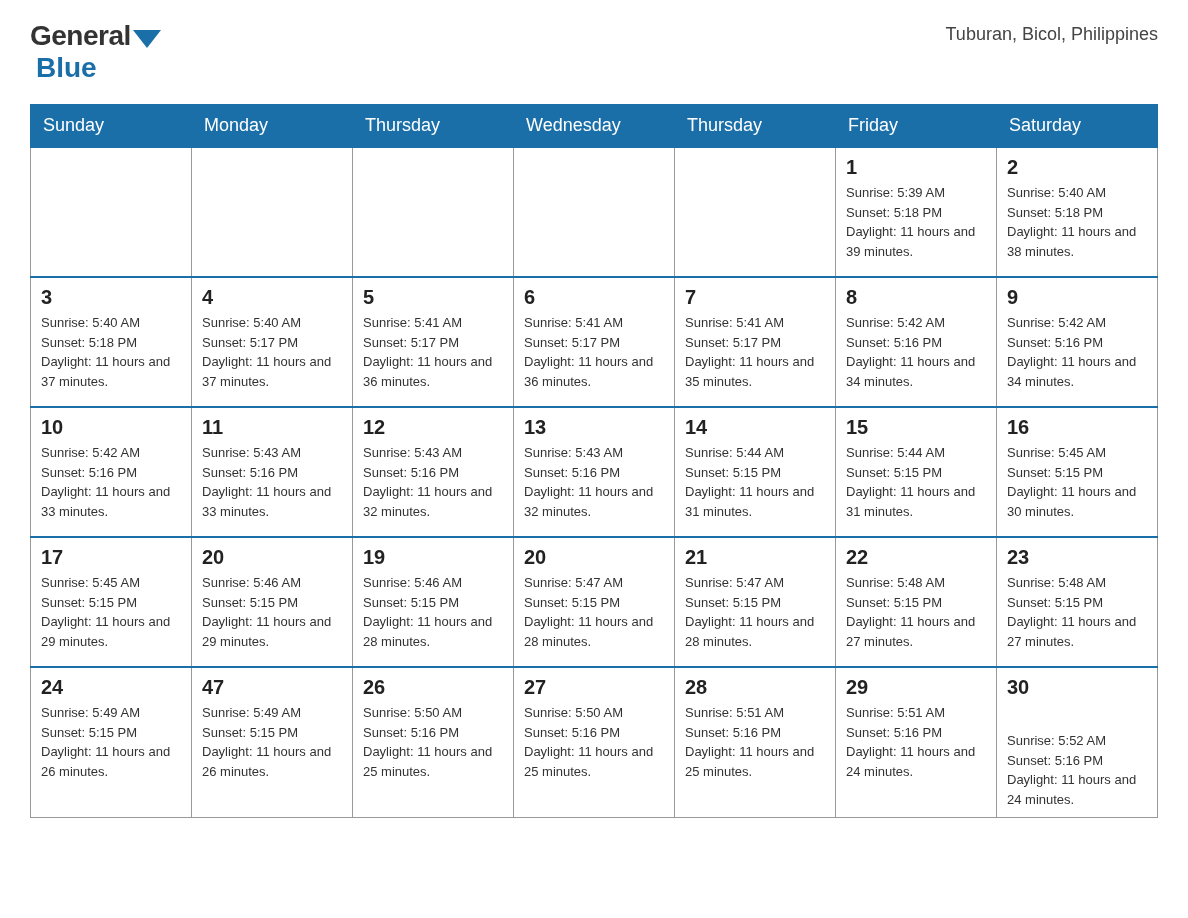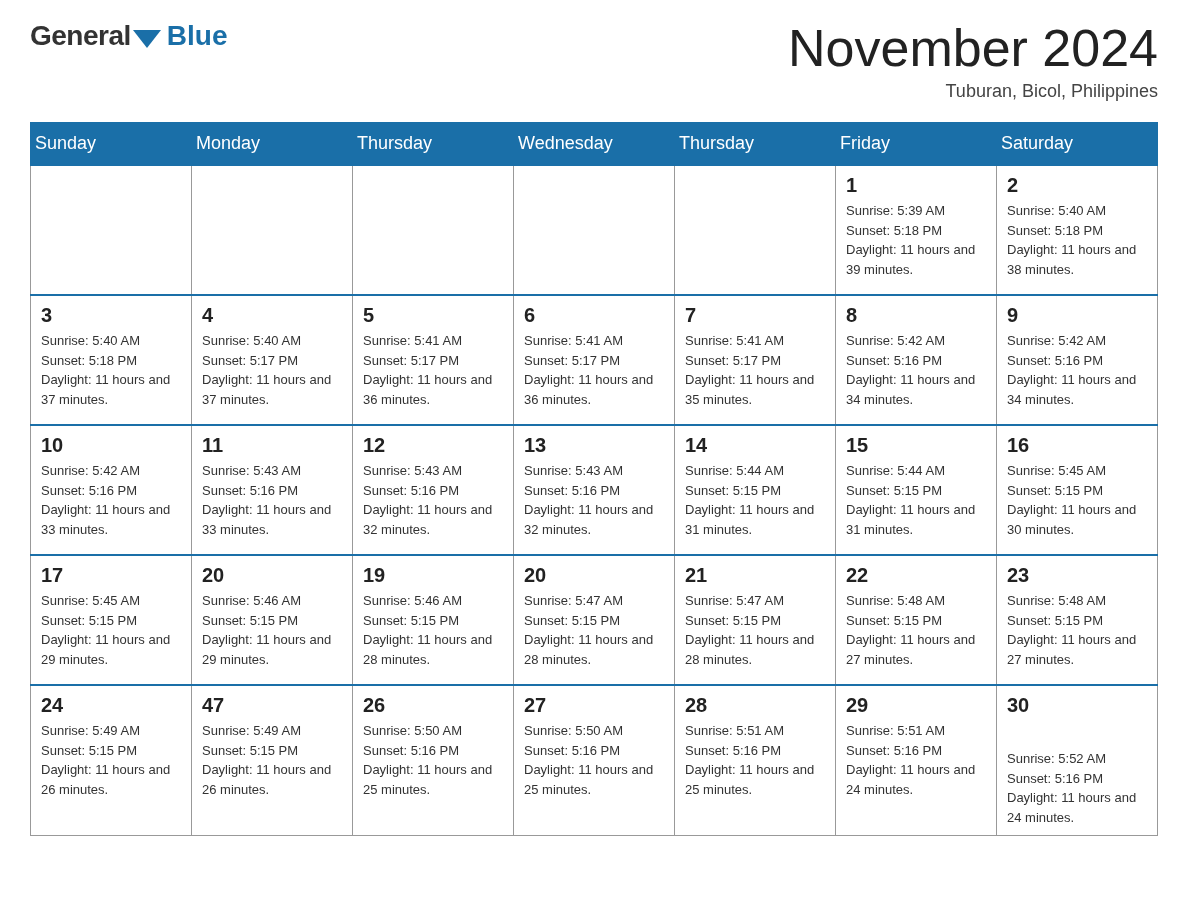--- a/index.html
+++ b/index.html
@@ -11,21 +11,21 @@
       padding: 20px 30px;
     }
     .header {
       display: flex;
       justify-content: space-between;
       align-items: flex-start;
       margin-bottom: 20px;
     }
     .logo {
       display: flex;
-      flex-direction: row;
+      flex-direction: column;
       align-items: flex-start;
     }
     .logo-top {
       display: flex;
       align-items: center;
     }
     .logo-general {
       font-size: 28px;
       font-weight: bold;
       color: #333;
@@ -63,21 +63,21 @@
     .calendar {
       width: 100%;
       border-collapse: collapse;
       border: 1px solid #999;
     }
     .calendar th {
       background-color: #1a6fa8;
       color: #fff;
       font-size: 18px;
       font-weight: normal;
-      padding: 10px 4px;
+      padding: 10px 12px;
       text-align: left;
       border: 1px solid #1a6fa8;
     }
     .calendar td {
       vertical-align: top;
       border: 1px solid #999;
       padding: 8px 10px;
       width: 14.28%;
       height: 130px;
       background: #fff;
@@ -108,21 +108,20 @@
   <div class="logo">
     <div class="logo-top">
       <span class="logo-general">General</span>
       <div class="logo-arrow"></div>
     </div>
     <div style="display:flex; align-items:center; margin-left: 4px;">
       <span class="logo-blue">Blue</span>
     </div>
   </div>
   <div class="title-section">
-    <div class="month-title">November 2024</div>
     <div class="location-title">Tuburan, Bicol, Philippines</div>
   </div>
 </div>
 
 <table class="calendar">
   <thead>
     <tr>
     <th>Sunday</th>
         <th>Monday</th>
         <th>Thursday</th>

